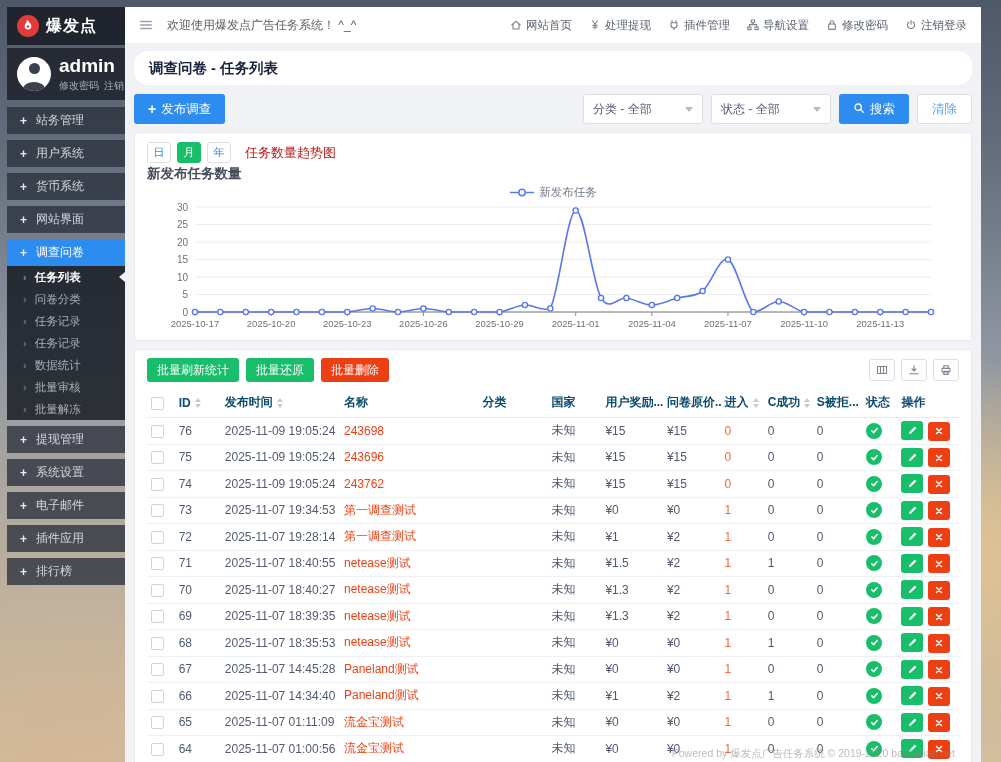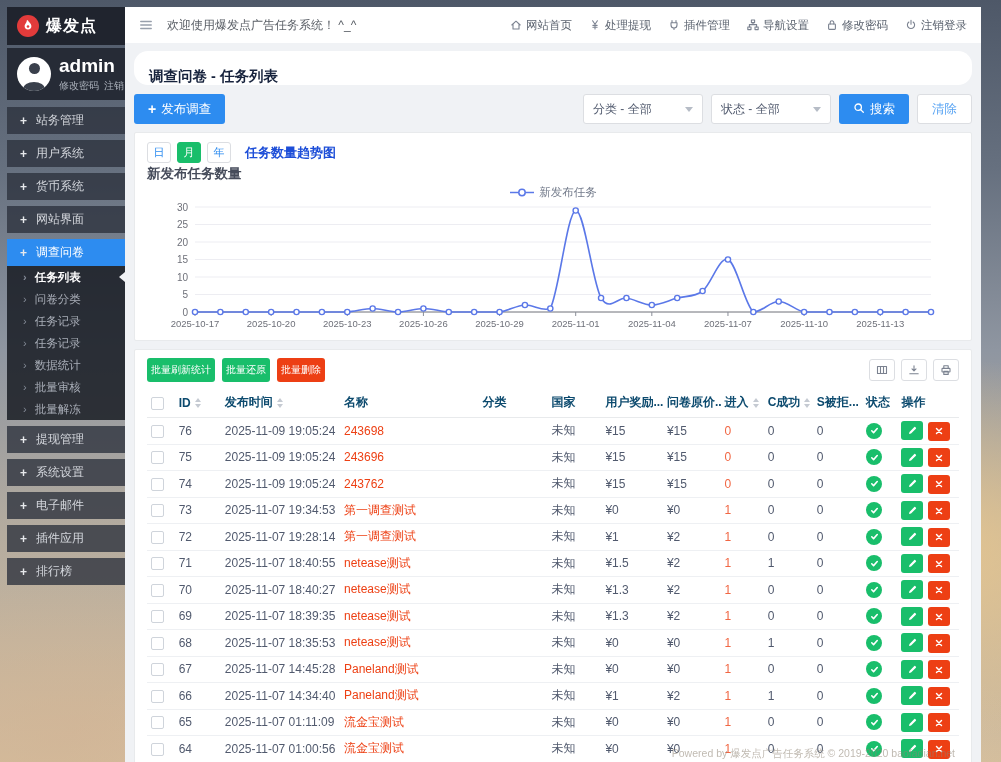--- a/index.html
+++ b/index.html
@@ -36,45 +36,45 @@
   .sub-marker { position:absolute; right:0; top:50%; margin-top:-5px; width:0; height:0;
     border-top:5px solid transparent; border-bottom:5px solid transparent; border-right:6px solid #f0f2f5; }
   
   .main { flex:1; min-width:0; margin-right:20px; display:flex; flex-direction:column; }
   .topbar { height:36px; background:#fff; display:flex; align-items:center; padding:0 14px; flex:0 0 36px; }
   .hamburger { display:flex; align-items:center; margin-right:14px; cursor:pointer; }
   .welcome { font-size:12px; color:#5a5f66; }
   .topnav { margin-left:auto; display:flex; gap:17px; }
   .topnav a { display:flex; align-items:center; gap:4px; font-size:11.5px; color:#5c6470; text-decoration:none; cursor:pointer; white-space:nowrap; }
   .content { flex:1; background:#f0f2f5; padding:8px 9px 0 9px; position:relative; overflow:hidden; }
-  .title-card { background:#fff; height:34px; line-height:34px; padding:8px 15px; border-radius:14px; }
+  .title-card { background:#fff; height:34px; line-height:34px; padding:0 15px; border-radius:14px; }
   .title-card h1 { font-size:14.5px; color:#17233d; font-weight:bold; display:inline; }
   .toolbar { display:flex; align-items:center; margin-top:9px; gap:8px; }
   .btn { border:none; border-radius:3px; cursor:pointer; font-size:12.5px; display:inline-flex; align-items:center; justify-content:center; gap:5px; font-family:inherit; }
   .btn.primary { background:#2d8cf0; color:#fff; height:30px; padding:0 14px; }
   .btn.ghost { background:#fff; color:#57a3f3; border:1px solid #dcdee2; height:30px; padding:0 14px; }
   .btn .plus { font-weight:bold; font-size:14px; }
   .spacer { flex:1; }
   .txt { height:30px; width:168px; border:1px solid #dcdee2; border-radius:3px; padding:0 9px; font-size:12px; color:#515a6e; background:#fff; font-family:inherit; }
   .txt::placeholder { color:#bbc0c9; }
   .select { height:30px; width:120px; border:1px solid #dcdee2; border-radius:3px; background:#fff; display:flex; align-items:center; padding:0 9px; font-size:12px; color:#515a6e; cursor:pointer; position:relative; }
   .caret { margin-left:auto; width:0; height:0; border-left:4px solid transparent; border-right:4px solid transparent; border-top:5px solid #b6bcc6; }
   
   .chart-card { background:#fff; border:1px solid #e8eaec; border-radius:2px; margin-top:8px; padding:9px 12px 6px 12px; }
   .chart-head { display:flex; align-items:center; gap:6px; }
   .range-btn { width:24px; height:21px; border:1px solid #dcdee2; background:#fff; color:#2d8cf0; border-radius:3px; font-size:11px; cursor:pointer; font-family:inherit; }
   .range-btn.active { background:#19be6b; border-color:#19be6b; color:#fff; }
-  .panel-title { font-size:13px; font-weight:bold; color:#1d4ed8; margin-left:8px; }
+  .panel-title { font-size:13px; font-weight:normal; color:#b91c1c; margin-left:8px; }
   .chart-title { text-align:left; font-size:13.5px; font-weight:bold; color:#464c5b; margin-top:2px; }
   .chart-legend { text-align:center; font-size:11.5px; color:#737b8b; margin:2px 0 2px 0; cursor:pointer; }
   .chart-legend svg { vertical-align:middle; margin-right:4px; }
   
   .table-card { background:#fff; border:1px solid #e8eaec; border-radius:2px; margin-top:8px; padding:8px 12px 0 12px; }
   .table-toolbar { display:flex; align-items:center; gap:7px; }
-  .batch { height:24px; padding:0 4px; border:none; border-radius:3px; color:#fff; font-size:10px; cursor:pointer; font-family:inherit; }
+  .batch { height:24px; padding:0 10px; border:none; border-radius:3px; color:#fff; font-size:12px; cursor:pointer; font-family:inherit; }
   .batch.teal { background:#19be6b; }
   .batch.red { background:#ed3f14; }
   .tool-btn { width:26px; height:22px; border:1px solid #dcdee2; background:#fff; border-radius:3px; cursor:pointer; display:inline-flex; align-items:center; justify-content:center; }
   table { width:100%; border-collapse:collapse; table-layout:fixed; margin-top:8px; }
   th { font-size:12px; color:#0c4a6e; font-weight:bold; text-align:left; padding:4px 4px 6px 4px; border-bottom:1px solid #e8eaec; white-space:nowrap; overflow:hidden; }
   td { font-size:12px; color:#515a6e; padding:3px 4px; border-bottom:1px solid #eef0f3; height:23px; white-space:nowrap; overflow:hidden; }
   .cbx { display:inline-block; width:13px; height:13px; border:1px solid #cfd4db; border-radius:2px; background:#fff; cursor:pointer; vertical-align:middle; }
   .sort { display:inline-flex; flex-direction:column; vertical-align:middle; margin-left:4px; line-height:0; }
   .sort i { width:0; height:0; border-left:3.5px solid transparent; border-right:3.5px solid transparent; display:block; }
   .sort .up { border-bottom:4px solid #c5cad2; margin-bottom:2px; }

